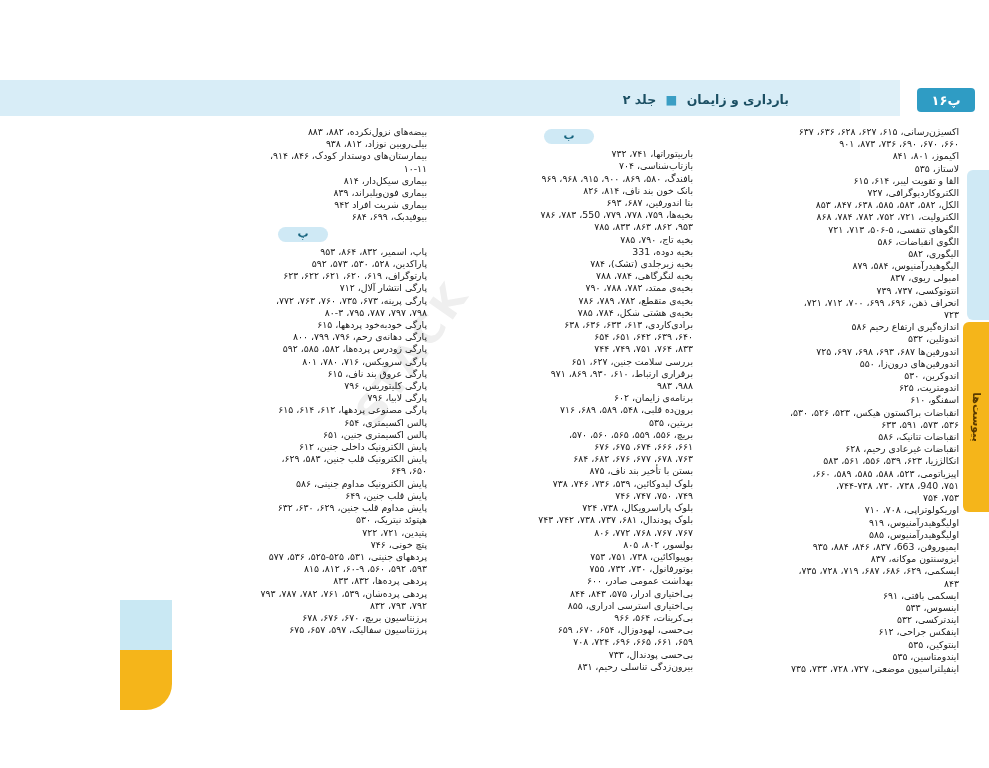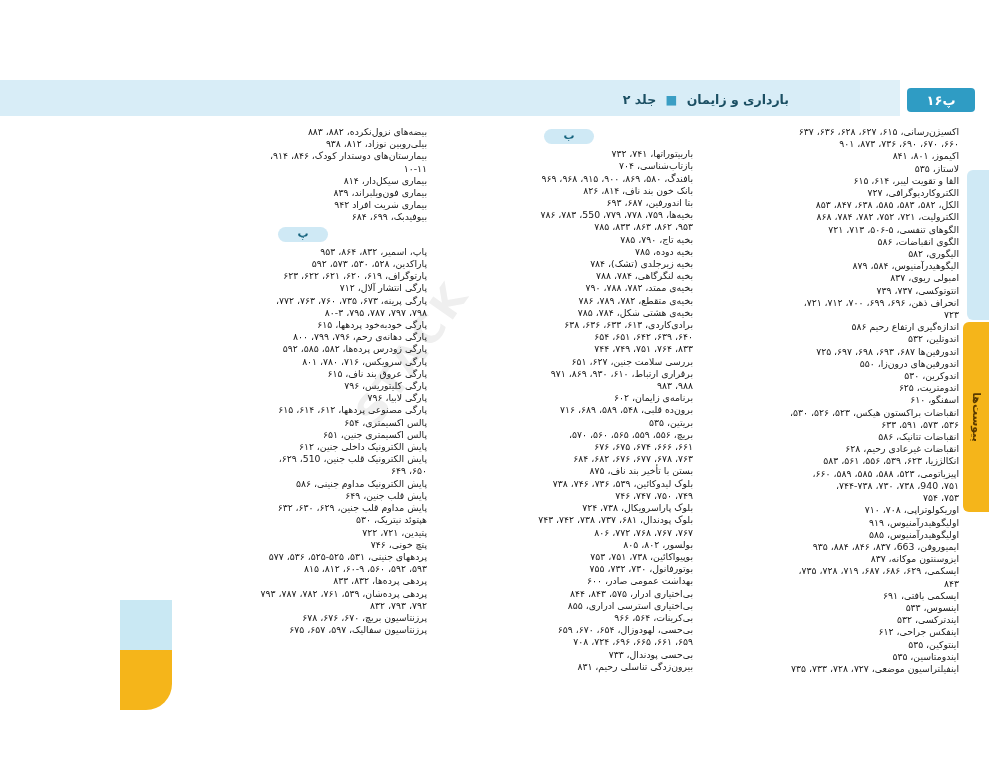--- a/index.html
+++ b/index.html
@@ -54,21 +54,21 @@
   .running-head .sep {
     color: #3a9ec4;
     padding: 0 5px;
   }
 
   
   .page-tab {
     position: absolute;
     top: 88px;
     right: 14px;
-    width: 68px;
+    width: 58px;
     height: 24px;
     background: #2f9cc4;
     border-radius: 4px 4px 4px 4px;
     color: #ffffff;
     font-size: 13px;
     font-weight: bold;
     display: flex;
     align-items: center;
     justify-content: center;
     letter-spacing: 0;
@@ -260,21 +260,21 @@
       <div class="col">
         <div class="letter-head"><span>ب</span></div>
         <div class="entry">باربیتوراتها، ۷۴۱، ۷۳۲</div>
         <div class="entry">بازتاب‌شناسی، ۷۰۴</div>
         <div class="entry">بافندگ، ۵۸۰، ۸۶۹، ۹۰۰، ۹۱۵، ۹۶۸، ۹۶۹</div>
         <div class="entry">بانک خون بند ناف، ۸۱۴، ۸۲۶</div>
         <div class="entry">بتا اندورفین، ۶۸۷، ۶۹۳</div>
         <div class="entry">بخیه‌ها، ۷۵۹، ۷۷۸، ۷۷۹، 550، ۷۸۳، ۷۸۶</div>
         <div class="entry">۹۵۳، ۸۶۲، ۸۶۳، ۸۳۳، ۷۸۵</div>
         <div class="entry">بخیه تاج، ۷۹۰، ۷۸۵</div>
-        <div class="entry">بخیه دوده، ۷۸۵</div>
+        <div class="entry">بخیه دوده، 331</div>
         <div class="entry">بخیه زیرجلدی (تشک)، ۷۸۴</div>
         <div class="entry">بخیه لنگرگاهی، ۷۸۴، ۷۸۸</div>
         <div class="entry">بخیه‌ی ممتد، ۷۸۲، ۷۸۸، ۷۹۰</div>
         <div class="entry">بخیه‌ی متقطع، ۷۸۲، ۷۸۹، ۷۸۶</div>
         <div class="entry">بخیه‌ی هشتی شکل، ۷۸۴، ۷۸۵</div>
         <div class="entry">برادی‌کاردی، ۶۱۳، ۶۳۳، ۶۳۶، ۶۳۸</div>
         <div class="entry">۶۴۰، ۶۳۹، ۶۴۲، ۶۵۱، ۶۵۴</div>
         <div class="entry">۸۳۳، ۷۶۴، ۷۵۱، ۷۴۹، ۷۴۴</div>
         <div class="entry">بررسی سلامت جنین، ۶۲۷، ۶۵۱</div>
         <div class="entry">برقراری ارتباط، ۶۱۰، ۹۳۰، ۸۶۹، ۹۷۱</div>
@@ -323,21 +323,21 @@
         <div class="entry">پارگی دهانه‌ی رحم، ۷۹۶، ۷۹۹، ۸۰۰</div>
         <div class="entry">پارگی زودرس پرده‌ها، ۵۸۲، ۵۸۵، ۵۹۲</div>
         <div class="entry">پارگی سرویکس، ۷۱۶، ۷۸۰، ۸۰۱</div>
         <div class="entry">پارگی عروق بند ناف، ۶۱۵</div>
         <div class="entry">پارگی کلیتوریس، ۷۹۶</div>
         <div class="entry">پارگی لابیا، ۷۹۶</div>
         <div class="entry">پارگی مصنوعی پردهها، ۶۱۲، ۶۱۴، ۶۱۵</div>
         <div class="entry">پالس اکسیمتری، ۶۵۴</div>
         <div class="entry">پالس اکسیمتری جنین، ۶۵۱</div>
         <div class="entry">پایش الکترونیک داخلی جنین، ۶۱۲</div>
-        <div class="entry">پایش الکترونیک قلب جنین، 510، ۶۲۹،</div>
+        <div class="entry">پایش الکترونیک قلب جنین، ۵۸۳، ۶۲۹،</div>
         <div class="entry">۶۵۰، ۶۴۹</div>
         <div class="entry">پایش الکترونیک مداوم جنینی، ۵۸۶</div>
         <div class="entry">پایش قلب جنین، ۶۴۹</div>
         <div class="entry">پایش مداوم قلب جنین، ۶۲۹، ۶۳۰، ۶۳۲</div>
         <div class="entry">هپتوئد نیتریک، ۵۳۰</div>
         <div class="entry">پتیدین، ۷۲۱، ۷۲۲</div>
         <div class="entry">پتچ خونی، ۷۴۶</div>
         <div class="entry">پردههای جنینی، ۵۳۱، ۵۲۵-۵۲۵، ۵۳۶، ۵۷۷</div>
         <div class="entry">۵۹۳، ۵۹۲، ۵۶۰، ۶۰-۹، ۸۱۲، ۸۱۵</div>
         <div class="entry">پردهی پرده‌ها، ۸۳۲، ۸۳۳</div>

